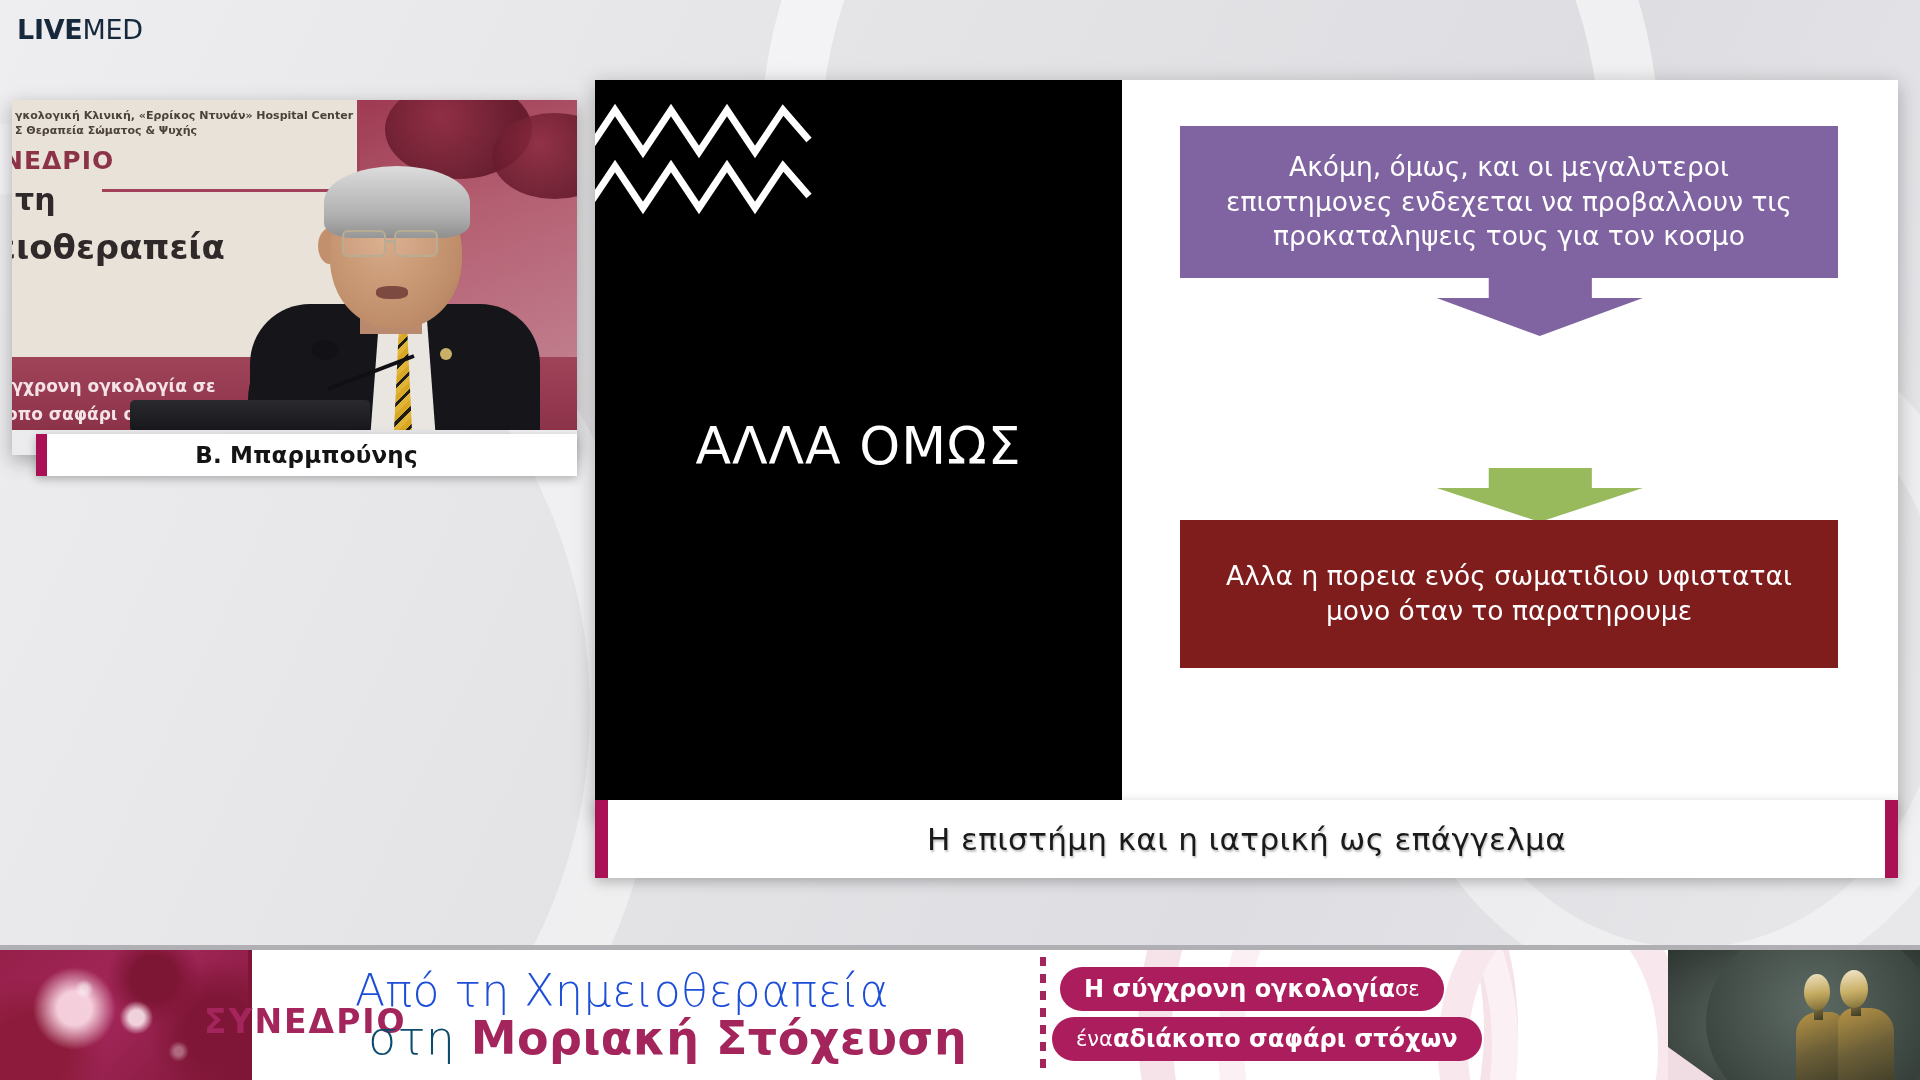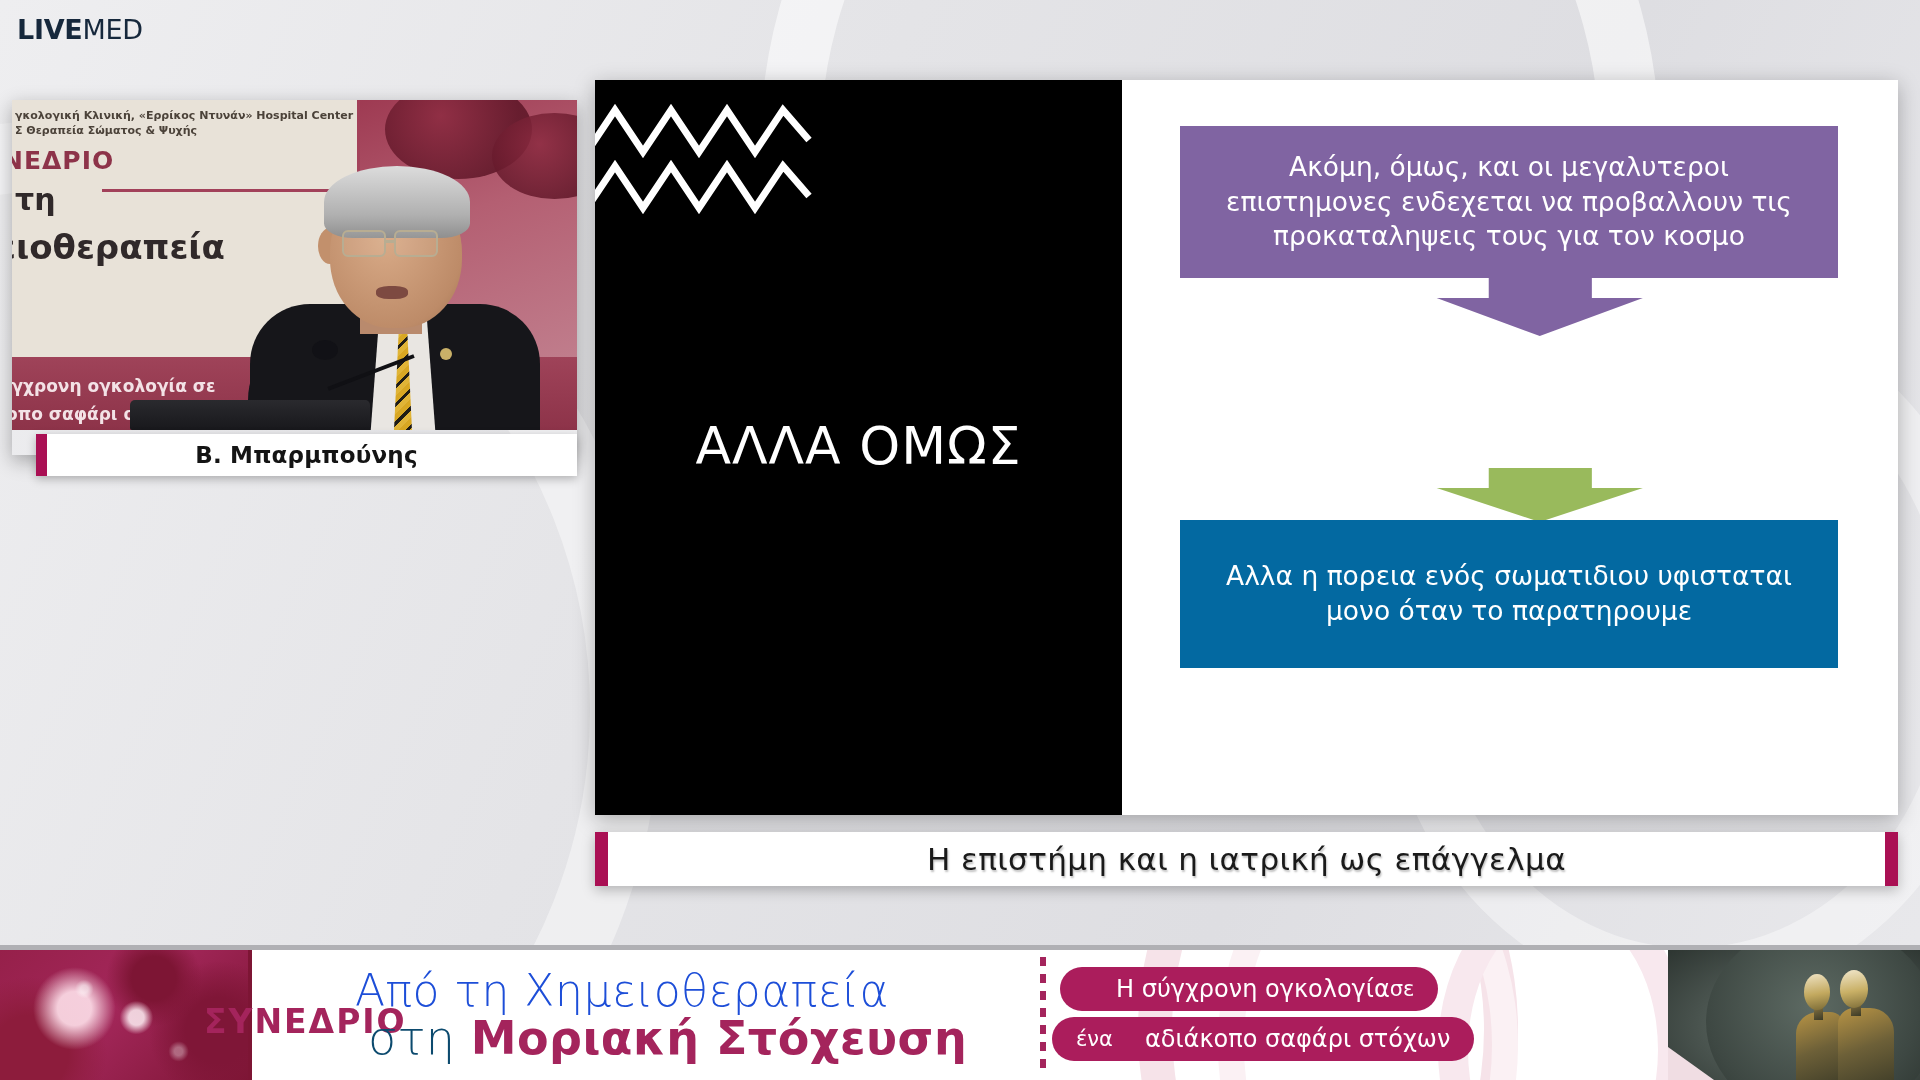--- a/index.html
+++ b/index.html
@@ -201,27 +201,27 @@
   }
   .flow-box {
     position:absolute; left:58px; width:658px;
     display:flex; align-items:center; justify-content:center;
     text-align:center;
     color:#ffffff; padding:14px 26px;
     font-size:26.5px; line-height:1.32; font-weight:400;
   }
   #box-purple { top:46px;  height:152px; background:#8064a2; }
   #box-green  { top:254px; height:136px; background:#99ba5c; }
-  #box-red    { top:440px; height:148px; background:#0369a1; }
+  #box-red    { top:440px; height:148px; background:#7f1d1d; }
 
   .flow-arrow { position:absolute; left:0; width:100%; }
 
   
   #bottom-strip {
-    position:absolute; left:595px; top:832px; width:1303px; height:54px;
+    position:absolute; left:595px; top:800px; width:1303px; height:78px;
     background:#ffffff;
     box-shadow: 0 4px 12px rgba(0,0,0,0.25);
     display:flex; align-items:center; justify-content:center;
   }
   #bottom-strip .cap {
     position:absolute; top:0; width:13px; height:100%; background:#aa1054;
   }
   #bottom-strip .cap.left { left:0; }
   #bottom-strip .cap.right { right:0; }
   #bottom-strip-text {
@@ -294,21 +294,21 @@
     background: repeating-linear-gradient(180deg,#a4245c 0 9px, rgba(0,0,0,0) 9px 17px);
   }
   .pill {
     position:absolute; background:#ab1d5c;
     border-radius:26px; color:#ffffff;
     display:flex; align-items:center;
     padding:0 24px; white-space:nowrap;
   }
   #pill-1 { left:1060px; top:22px; height:44px; font-size:24px; }
   #pill-2 { left:1052px; top:72px; height:44px; font-size:24px; }
-  .pill .b { font-weight:400;margin-left:32px; }
+  .pill .b { font-weight:700; }
   .pill .s { font-weight:400; font-size:21px; }
 
   #banner-sculpture {
     position:absolute; right:0; top:5px; width:252px; height:130px;
     overflow:hidden;
     background: radial-gradient(ellipse at 52% 58%, #6f7b74 0%, #49534e 55%, #2d3531 100%);
   }
   .sc-disc {
     position:absolute; left:38px; top:-28px; width:230px; height:200px;
     border-radius:50%;

